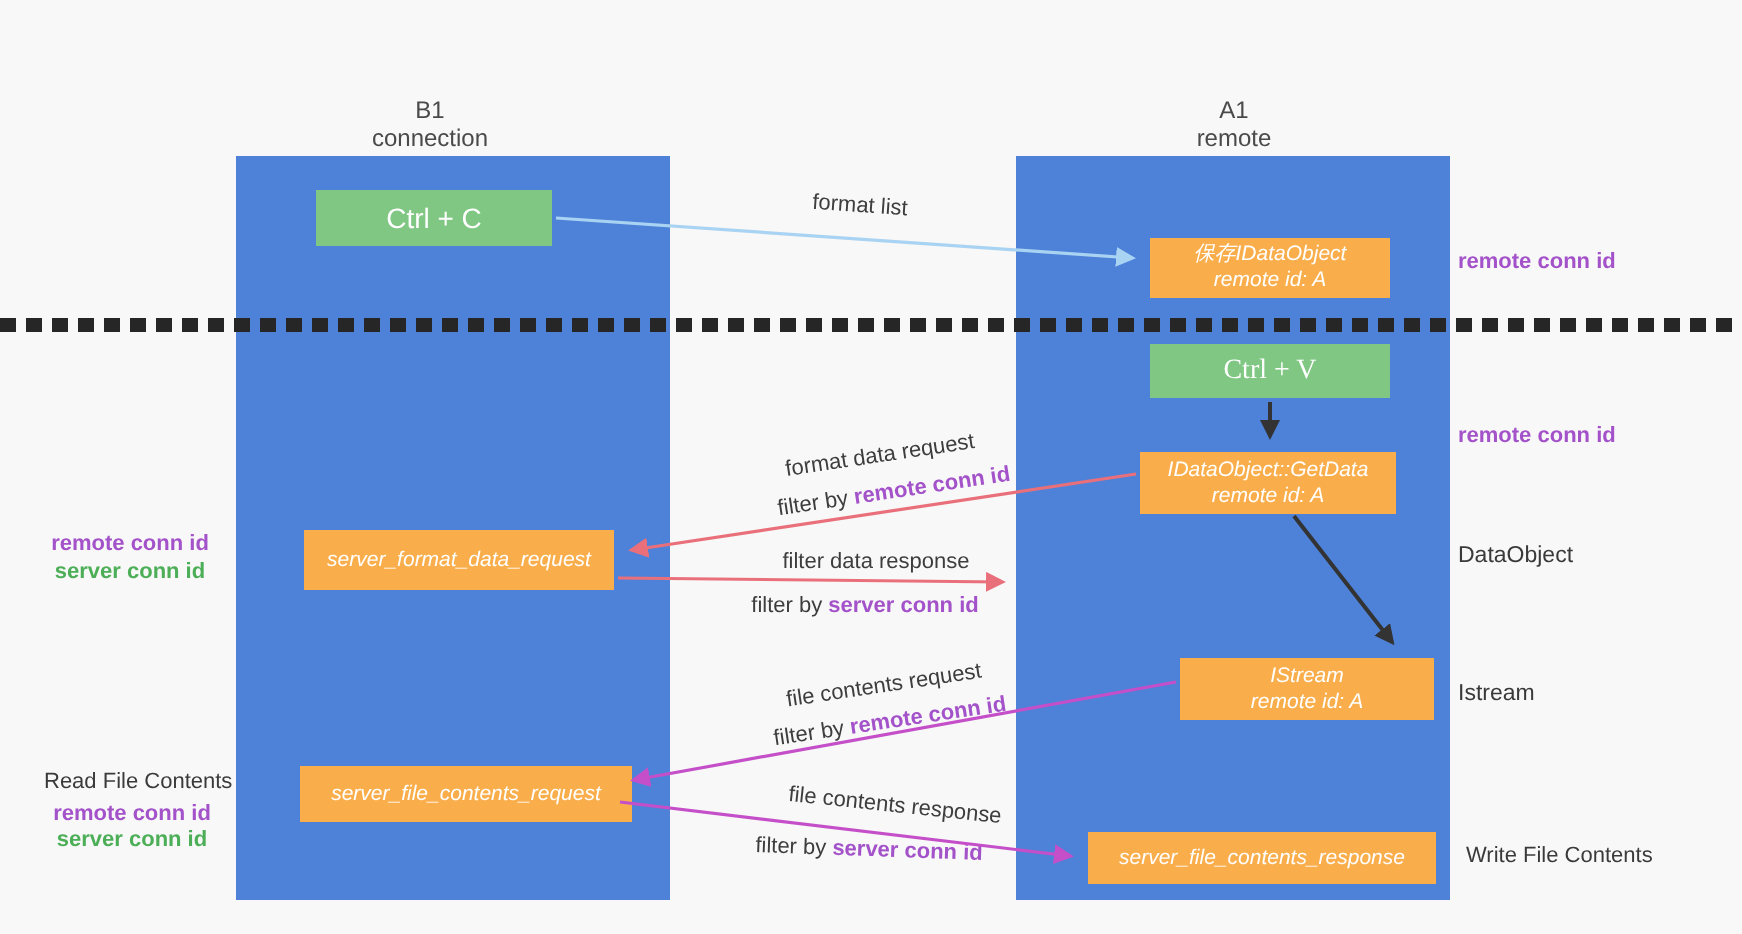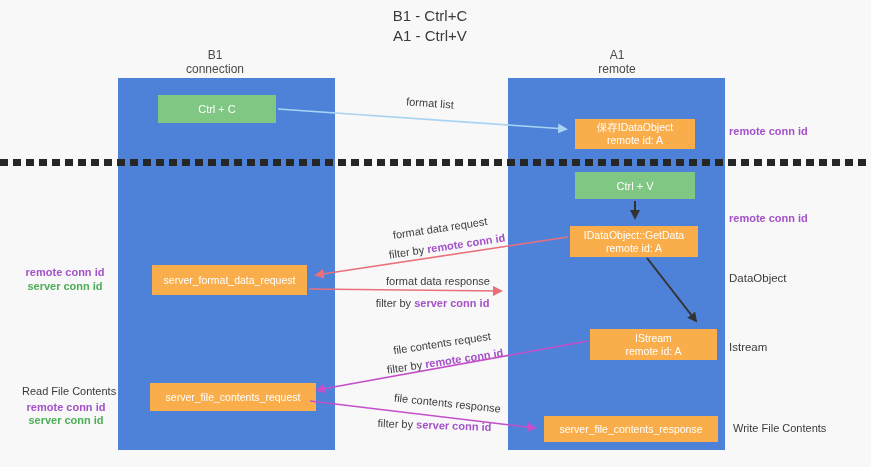--- a/index.html
+++ b/index.html
@@ -31,44 +31,40 @@
     position:absolute; left:0; top:159px; width:871px; height:7px;
     background:repeating-linear-gradient(90deg,#262626 0 8px,transparent 8px 13px);
   }
   .box {
     position:absolute; display:flex; flex-direction:column;
     align-items:center; justify-content:center; text-align:center;
     color:#fff; white-space:nowrap;
   }
   .box.green  { background:#7fc783; }
   .box.orange { background:#f9ae4b; }
-  .fs11  { font-size:11px; }
-  .fs105 { font-size:10.5px; line-height:13px; }
+  .fs11  { font-size:14px; }
+  .fs105 { font-size:10.5px; line-height:13px;font-style:italic; }
   .flow-label {
     position:absolute; text-align:center; font-size:11px; color:#3d3d3d;
     white-space:nowrap;
   }
   .purple { color:#a352c9; font-weight:bold; }
   .greent { color:#4cae57; font-weight:bold; }
   .side-label {
     position:absolute; font-size:11px; white-space:nowrap;
   }
   .dark { color:#3a3a3a; font-weight:normal; }
   .arrows { position:absolute; left:0; top:0; width:871px; height:467px; pointer-events:none; }
   .ctr { text-align:center; }
 </style>
 </head>
 <body>
 
 <div class="canvas">
 
-  <div class="title">
-    <div>B1 - Ctrl+C</div>
-    <div>A1 - Ctrl+V</div>
-  </div>
 
   <div class="col-header left">
     <div>B1</div>
     <div>connection</div>
   </div>
   <div class="col-header right">
     <div>A1</div>
     <div>remote</div>
   </div>
 
@@ -79,21 +75,21 @@
 
   <div class="box green fs11" style="left:158px; top:95px; width:118px; height:28px;">
     <div>Ctrl + C</div>
   </div>
 
   <div class="box orange fs105" style="left:575px; top:119px; width:120px; height:30px;">
     <div>保存IDataObject</div>
     <div>remote id: A</div>
   </div>
 
-  <div class="box green fs11" style="left:575px; top:172px; width:120px; height:27px;">
+  <div class="box green fs11" style="left:575px; top:172px; width:120px; height:27px;font-family:Liberation Serif, serif;">
     <div>Ctrl + V</div>
   </div>
 
   <div class="box orange fs105" style="left:570px; top:226px; width:128px; height:31px;">
     <div>IDataObject::GetData</div>
     <div>remote id: A</div>
   </div>
 
   <div class="box orange fs105" style="left:152px; top:265px; width:155px; height:30px;">
     <div>server_format_data_request</div>
@@ -114,21 +110,21 @@
   </div>
 
   <div class="flow-label" style="left:385px; top:97px; width:90px; transform:rotate(4deg);">format list</div>
 
   <div class="flow-label" style="left:380px; top:222px; width:120px; transform:rotate(-8.5deg);">format data request</div>
 
   <div class="flow-label" style="left:372px; top:240px; width:150px; transform:rotate(-8.5deg);">
     <span>filter by </span><span class="purple">remote conn id</span>
   </div>
 
-  <div class="flow-label" style="left:383px; top:275px; width:110px;">format data response</div>
+  <div class="flow-label" style="left:383px; top:275px; width:110px;">filter data response</div>
 
   <div class="flow-label" style="left:370px; top:297px; width:125px;">
     <span>filter by </span><span class="purple">server conn id</span>
   </div>
 
   <div class="flow-label" style="left:382px; top:337px; width:120px; transform:rotate(-8.5deg);">file contents request</div>
 
   <div class="flow-label" style="left:370px; top:355px; width:150px; transform:rotate(-8.5deg);">
     <span>filter by </span><span class="purple">remote conn id</span>
   </div>

